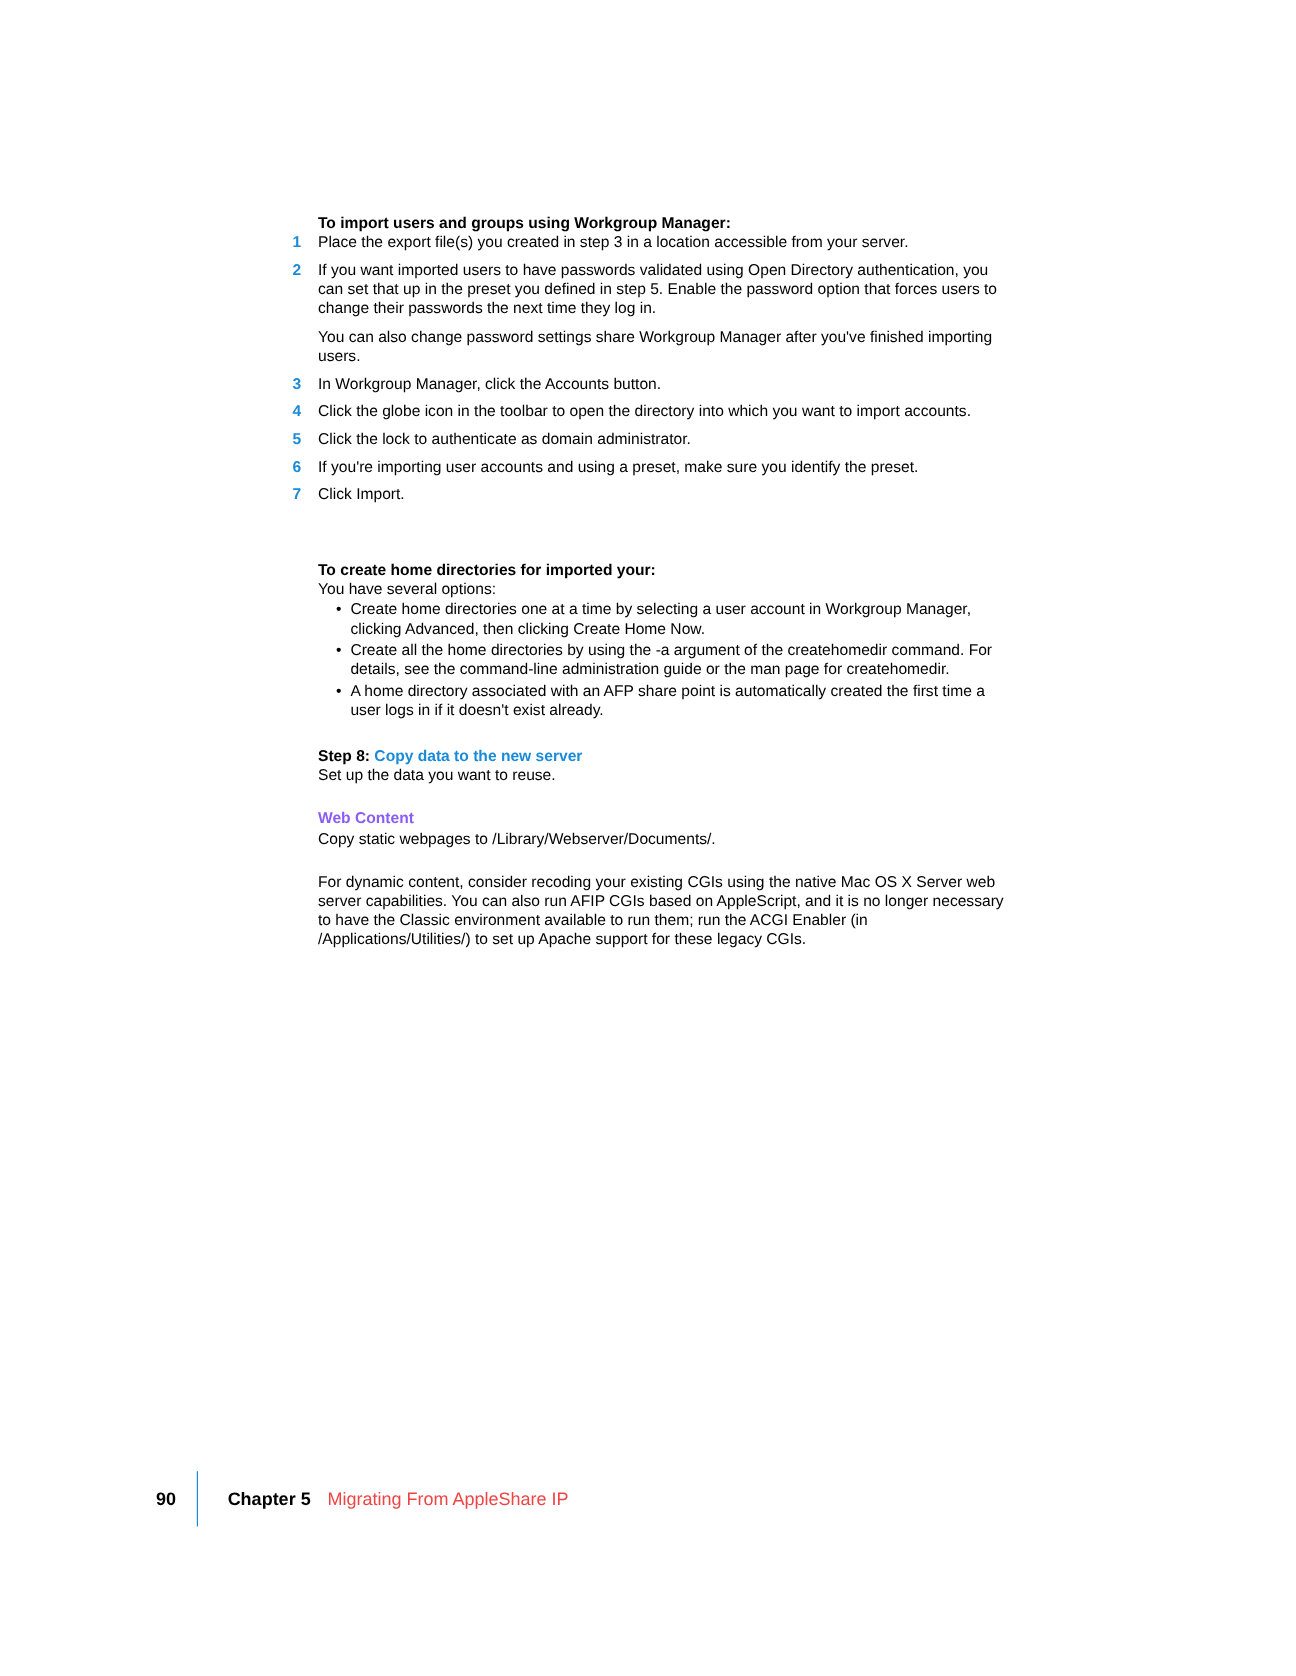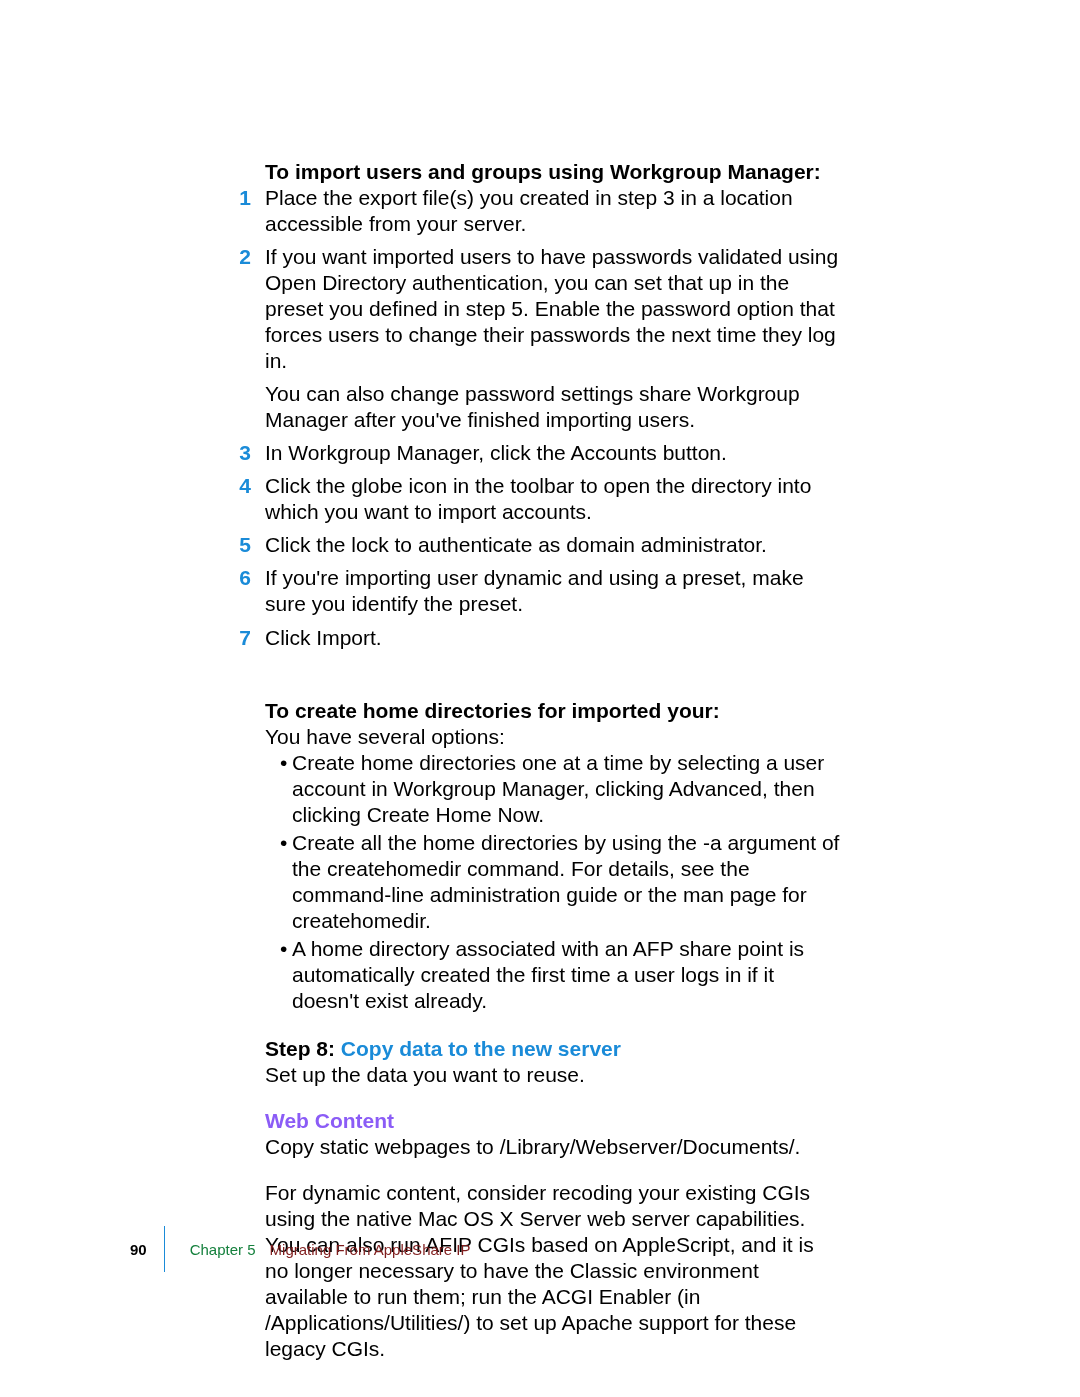--- a/index.html
+++ b/index.html
@@ -10,23 +10,23 @@
     position: relative;
   }
   .page {
     position: relative;
     width: 1080px;
     height: 1397px;
   }
   .content {
     position: absolute;
     left: 265px;
-    top: 159px;
+    top: 178px;
     width: 576px;
-    font-size: 21px;
+    font-size: 13px;
     line-height: 1.24;
     color: #000;
   }
   .bold { font-weight: 700; }
   .step-num {
     position: absolute;
     right: 590px;
     width: 30px;
     text-align: right;
     color: #1a8bd8;
@@ -57,22 +57,22 @@
   }
   .footer .pnum { font-weight: 700; color: #000; }
   .footer .vline {
     width: 1px;
     height: 46px;
     background: #1a8bd8;
     margin: 0 25px 0 17px;
     position: relative;
     top: 0;
   }
-  .footer .chapter-bold { font-weight: 400; color: #15803d; margin-right: 14px; }
-  .footer .chapter-title { color: #7f1d1d; }
+  .footer .chapter-bold { font-weight: 700; color: #000000; margin-right: 14px; }
+  .footer .chapter-title { color: #ef4444; }
 </style>
 </head>
 <body>
 
 <div class="page">
 
   <div class="content">
 
     <div class="bold">To import users and groups using Workgroup Manager:</div>
 
@@ -97,21 +97,21 @@
       <span class="step-body">Click the globe icon in the toolbar to open the directory into which you want to import accounts.</span>
     </div>
 
     <div class="step-row">
       <span class="step-num">5</span>
       <span class="step-body">Click the lock to authenticate as domain administrator.</span>
     </div>
 
     <div class="step-row">
       <span class="step-num">6</span>
-      <span class="step-body para-after">If you're importing user dynamic and using a preset, make sure you identify the preset.</span>
+      <span class="step-body para-after">If you're importing user accounts and using a preset, make sure you identify the preset.</span>
     </div>
 
     <div class="step-row">
       <span class="step-num">7</span>
       <span class="step-body">Click Import.</span>
     </div>
 
     <div class="gap"></div>
 
     <div class="gap"></div>

